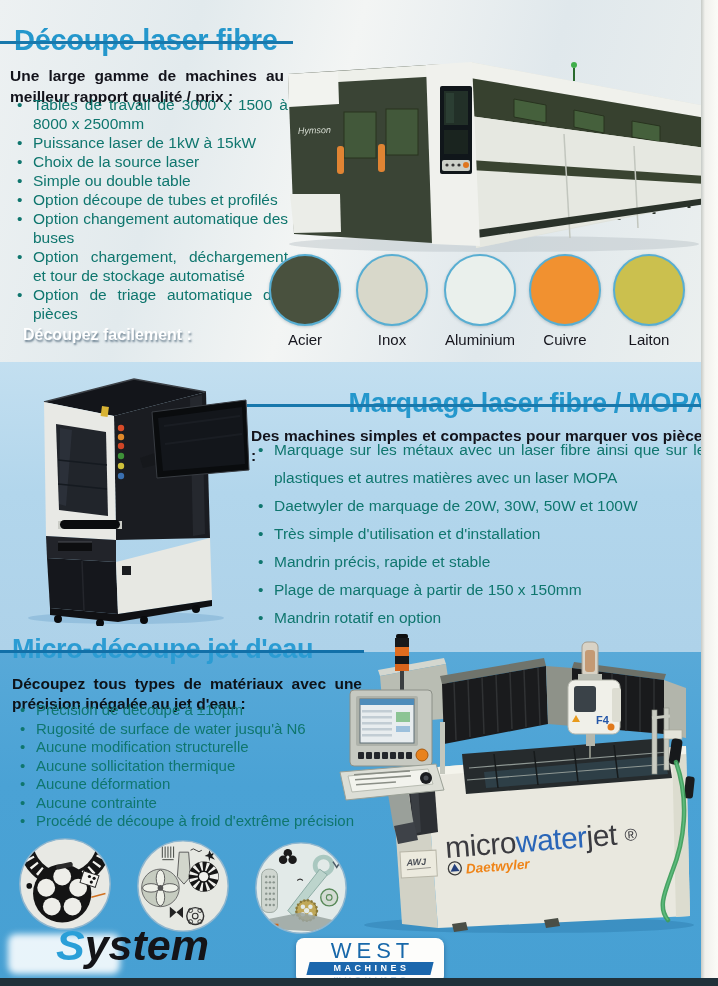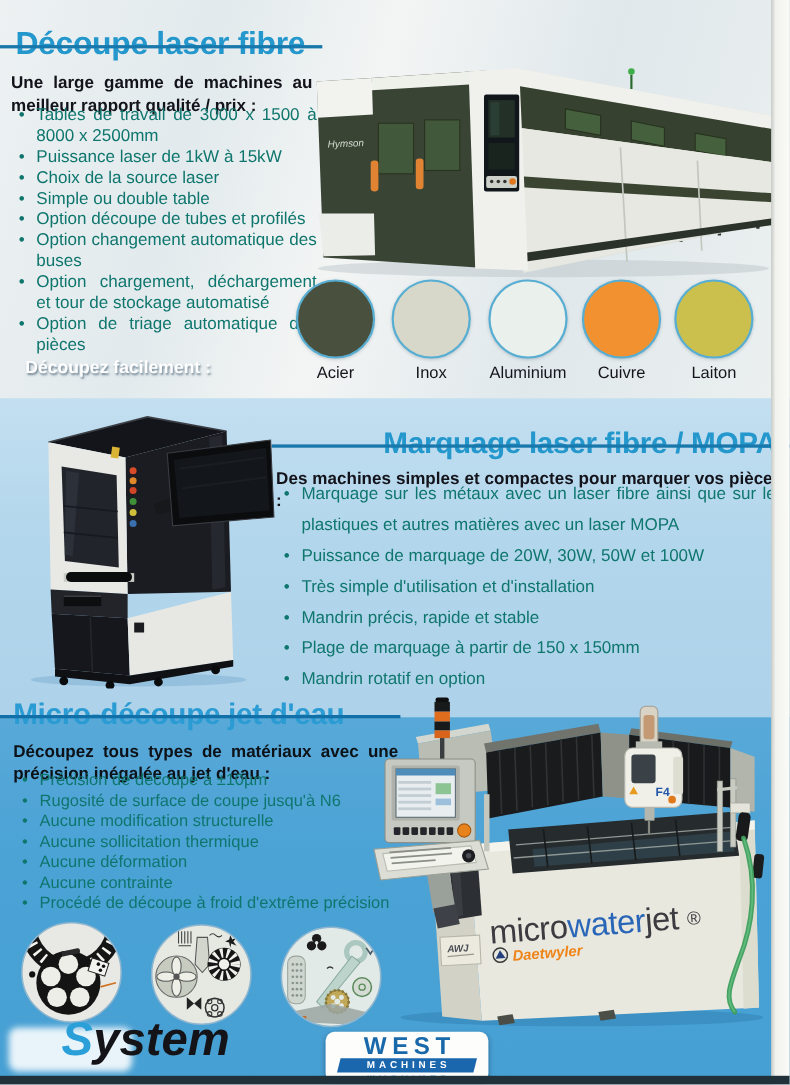--- a/index.html
+++ b/index.html
@@ -53,21 +53,21 @@
   .mat .lbl{margin-top:5px;font-size:15px;color:#15151d;}
 
   
   .system-patch{left:8px;top:934px;width:112px;height:40px;background:rgba(255,255,255,.88);
                 border-radius:8px;filter:blur(3px);}
   .system-text{left:56px;top:921px;font-size:43px;font-style:italic;font-weight:600;color:#141418;
                white-space:nowrap;}
   .system-text .s{color:#2a9fd8;}
   .west{left:296px;top:938px;width:148px;height:46px;background:#fdfdfb;border-radius:8px;
         box-shadow:0 2px 5px rgba(0,20,60,.35);text-align:center;padding-top:2px;box-sizing:border-box;}
-  .west-name{font-size:22px;font-weight:700;color:#1868aa;letter-spacing:5px;line-height:22px;
+  .west-name{font-size:22px;font-weight:400;color:#1868aa;letter-spacing:5px;line-height:22px;
              text-indent:5px;}
   .west-banner{width:124px;height:13px;background:#1b67ad;margin:0 auto;transform:skewX(-14deg);}
   .west-banner span{display:block;transform:skewX(14deg);color:#fff;font-size:9px;font-weight:bold;
                     letter-spacing:3.5px;line-height:13px;text-indent:3px;}
   .west-refl{margin-top:0;color:#1b67ad;font-size:9px;font-weight:bold;letter-spacing:3.5px;
              transform:scaleY(-1);opacity:.3;line-height:10px;text-indent:3px;}
 
   svg text{font-family:"Liberation Sans","DejaVu Sans",sans-serif;}
 </style>
 </head>
@@ -167,21 +167,21 @@
     <div class="lbl">Cuivre</div>
   </div>
 
   <div class="abs tagline">Découpez facilement :</div>
 
   <h2 class="abs title t2">Marquage laser fibre / MOPA</h2>
   <div class="abs rule rule2"></div>
   <p class="abs intro intro2">Des machines simples et compactes pour marquer vos pièces :</p>
   <ul class="abs bullets list2">
     <li>Marquage sur les métaux avec un laser fibre ainsi que sur les plastiques et autres matières avec un laser MOPA</li>
-    <li>Puissance de marquage de 20W, 30W, 50W et 100W</li>
+    <li>Daetwyler de marquage de 20W, 30W, 50W et 100W</li>
     <li>Très simple d'utilisation et d'installation</li>
     <li>Mandrin précis, rapide et stable</li>
     <li>Plage de marquage à partir de 150 x 150mm</li>
     <li>Mandrin rotatif en option</li>
   </ul>
 
   <svg class="abs" style="left:14px;top:366px;" width="238" height="260" viewBox="0 0 238 260">
     <ellipse cx="112" cy="252" rx="98" ry="6" fill="#7fb0d4" opacity="0.55"></ellipse>
     <polygon points="30,36 120,13 192,26 100,50" fill="#13151a"></polygon>
     <polyline points="30,36 120,13 192,26" stroke="#3c4046" stroke-width="1.5" fill="none"></polyline>
@@ -225,21 +225,21 @@
       <circle cx="130" cy="254" r="4"></circle>
         <circle cx="182" cy="243" r="4"></circle>
     </g>
   </svg>
 
   <h2 class="abs title t3">Micro-découpe jet d'eau</h2>
   <div class="abs rule rule3"></div>
   <p class="abs intro intro3">Découpez tous types de matériaux avec une précision inégalée au jet d'eau :</p>
   <ul class="abs bullets list3">
     <li>Précision de découpe à ±10µm</li>
-    <li>Rugosité de surface de coupe jusqu'à N6</li>
+    <li>Rugosité de surface de water jusqu'à N6</li>
     <li>Aucune modification structurelle</li>
     <li>Aucune sollicitation thermique</li>
     <li>Aucune déformation</li>
     <li>Aucune contrainte</li>
     <li>Procédé de découpe à froid d'extrême précision</li>
   </ul>
 
   <svg class="abs" style="left:334px;top:626px;" width="367" height="308" viewBox="0 0 367 308">
     <ellipse cx="195" cy="299" rx="165" ry="8" fill="#2f7fb2" opacity="0.5"></ellipse>
 

